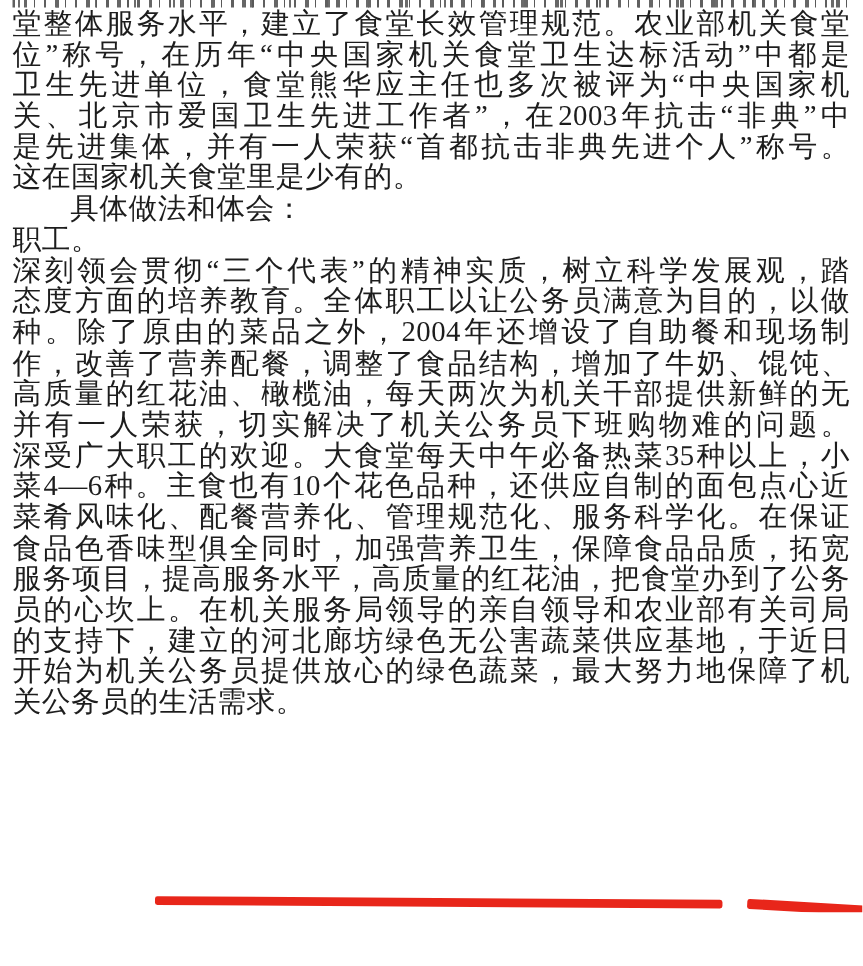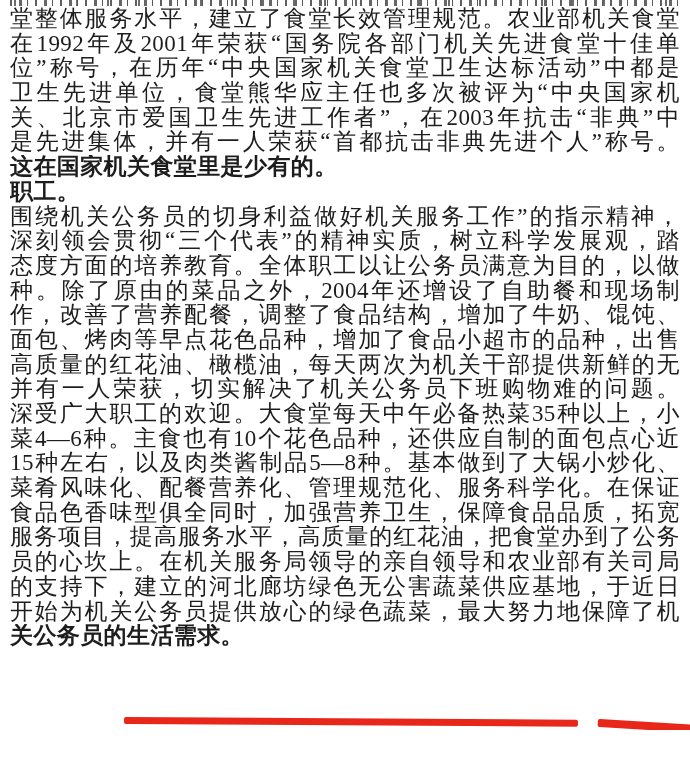--- a/index.html
+++ b/index.html
@@ -29,59 +29,56 @@
   .line {
     font-size: 23px;
     line-height: 24.7px;
     height: 24.7px;
     letter-spacing: 0.4px;
     white-space: nowrap;
     text-align: justify;
     text-align-last: justify;
     overflow: hidden;
   }
-  .line.end { text-align-last: left; font-weight: bold; }
+  .line.end { text-align-last: left; }
   .line.indent { padding-left: 46px; }
   .redline {
     position: absolute;
     background: #e8261a;
     border-radius: 2px;
     transform-origin: left top;
   }
   .redline.a { left: 124px; top: 717px; width: 454px; height: 7px; transform: rotate(0.35deg); }
   .redline.b { left: 598px; top: 719px; width: 95px;  height: 8px; transform: rotate(3.4deg); }
   .redline.c { left: 0px;   top: 743px; width: 433px; height: 8px; transform: rotate(-0.75deg); }
 </style>
 </head>
 <body>
 
 <div class="page">
 
   <div class="clipped-row"></div>
 
   <div class="textcol">
     <div class="line">堂整体服务水平，建立了食堂长效管理规范。农业部机关食堂</div>
-    <div class="line">在1992年及2001年荣获“国务院各部门机关先进食堂十佳单</div>
     <div class="line">位”称号，在历年“中央国家机关食堂卫生达标活动”中都是</div>
     <div class="line">卫生先进单位，食堂熊华应主任也多次被评为“中央国家机</div>
     <div class="line">关、北京市爱国卫生先进工作者”，在2003年抗击“非典”中</div>
     <div class="line">是先进集体，并有一人荣获“首都抗击非典先进个人”称号。</div>
     <div class="line end">这在国家机关食堂里是少有的。</div>
+    <div class="line end indent">具体做法和体会：</div>
     <div class="line end">职工。</div>
-    <div class="line">围绕机关公务员的切身利益做好机关服务工作”的指示精神，</div>
     <div class="line">深刻领会贯彻“三个代表”的精神实质，树立科学发展观，踏</div>
     <div class="line">态度方面的培养教育。全体职工以让公务员满意为目的，以做</div>
     <div class="line">种。除了原由的菜品之外，2004年还增设了自助餐和现场制</div>
     <div class="line">作，改善了营养配餐，调整了食品结构，增加了牛奶、馄饨、</div>
-    <div class="line">面包、烤肉等早点花色品种，增加了食品小超市的品种，出售</div>
     <div class="line">高质量的红花油、橄榄油，每天两次为机关干部提供新鲜的无</div>
     <div class="line">并有一人荣获，切实解决了机关公务员下班购物难的问题。</div>
     <div class="line">深受广大职工的欢迎。大食堂每天中午必备热菜35种以上，小</div>
     <div class="line">菜4—6种。主食也有10个花色品种，还供应自制的面包点心近</div>
-    <div class="line">15种左右，以及肉类酱制品5—8种。基本做到了大锅小炒化、</div>
     <div class="line">菜肴风味化、配餐营养化、管理规范化、服务科学化。在保证</div>
     <div class="line">食品色香味型俱全同时，加强营养卫生，保障食品品质，拓宽</div>
     <div class="line">服务项目，提高服务水平，高质量的红花油，把食堂办到了公务</div>
     <div class="line">员的心坎上。在机关服务局领导的亲自领导和农业部有关司局</div>
     <div class="line">的支持下，建立的河北廊坊绿色无公害蔬菜供应基地，于近日</div>
     <div class="line">开始为机关公务员提供放心的绿色蔬菜，最大努力地保障了机</div>
     <div class="line end">关公务员的生活需求。</div>
   </div>
 
   <div class="redline a"></div>

